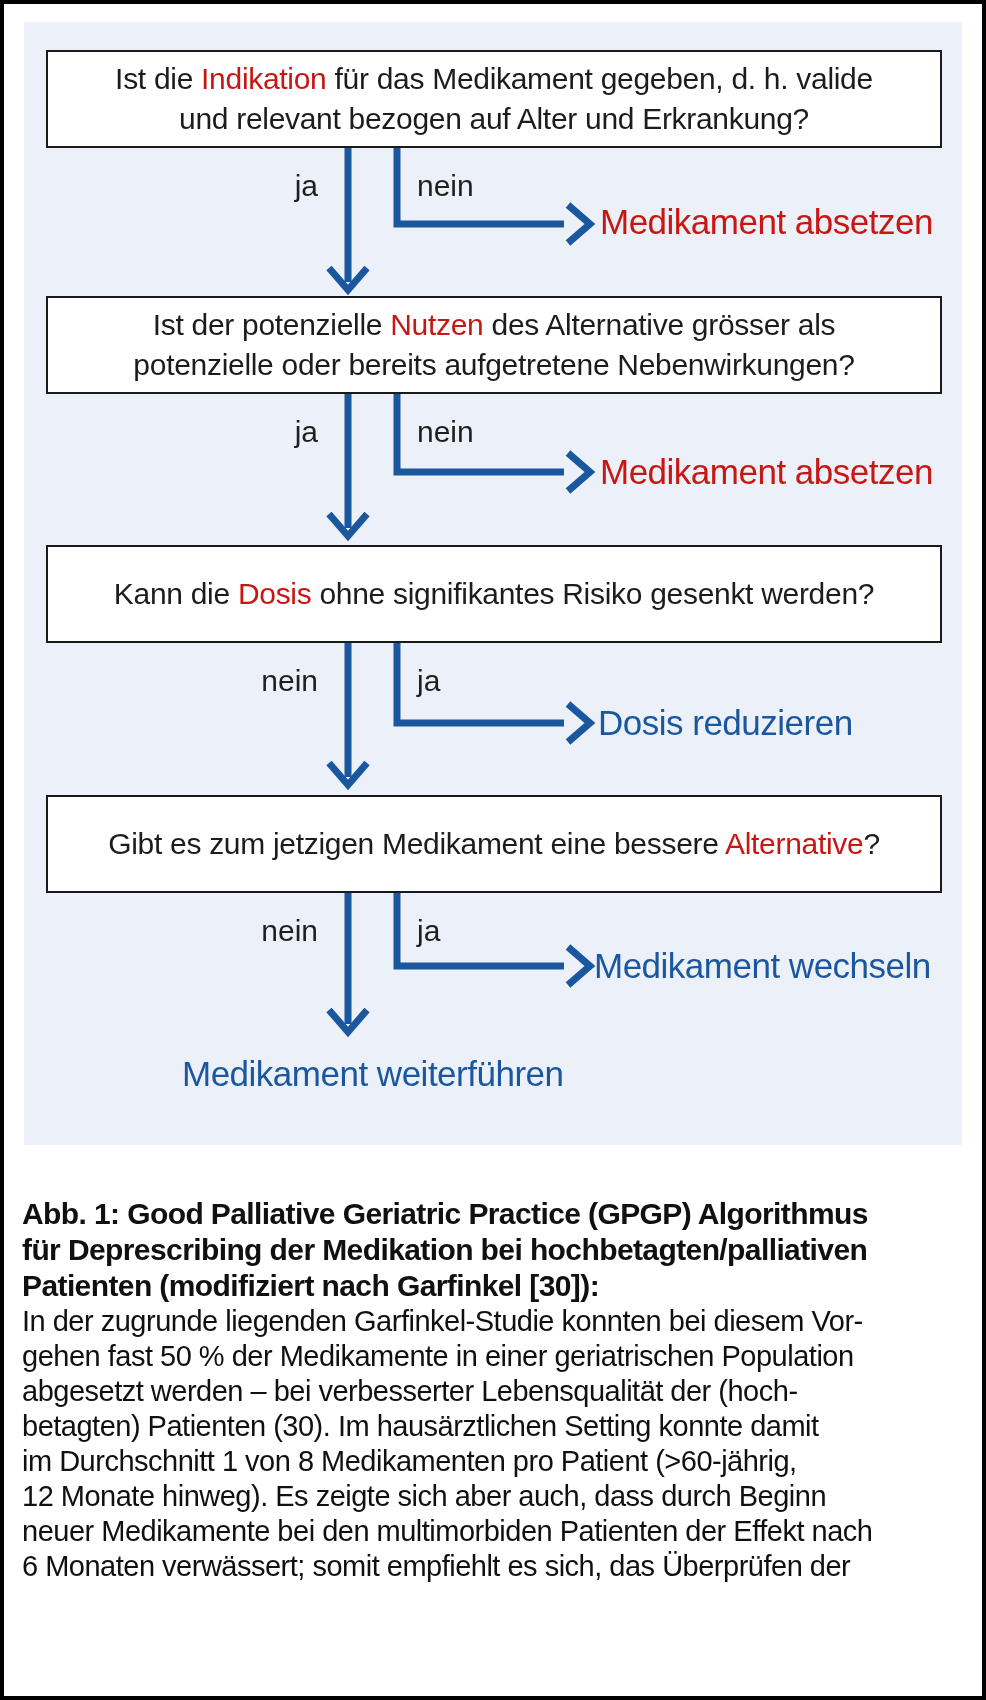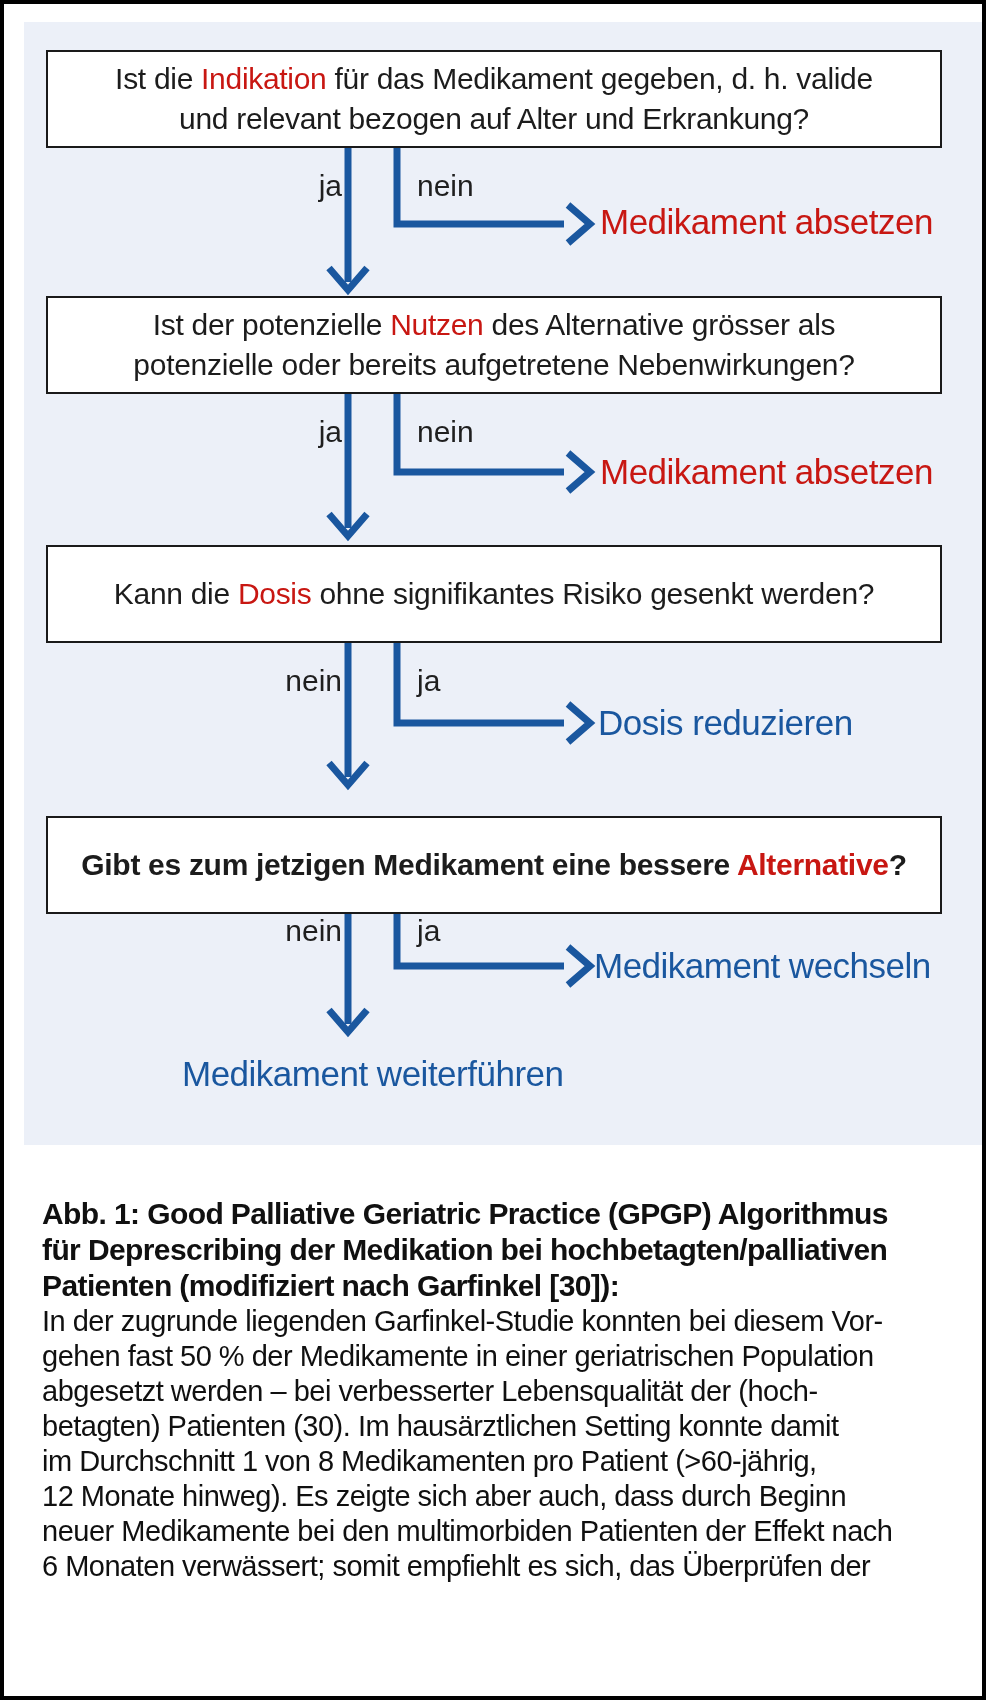--- a/index.html
+++ b/index.html
@@ -13,21 +13,20 @@
   .frame{
     position:absolute;inset:0;
     border:4px solid #000;
     pointer-events:none;
   }
   
   .panel{
     position:absolute;left:24px;top:22px;
     width:938px;height:1123px;
     background:#ecf0f8;
-    padding-left:24px;
   }
   .connectors{position:absolute;left:0;top:0;}
   .qbox{
     position:absolute;left:22px;      
     width:892px;                       
     height:94px;                       
     background:#ffffff;
     border:2px solid #1a1a1a;
     display:flex;flex-direction:column;justify-content:center;align-items:center;
     text-align:center;
@@ -51,21 +50,21 @@
   }
   .result.red{color:#c81712;}
   .result.blue{color:#1a579f;}
   
   .caption{
     position:absolute;left:22px;top:1196px;width:944px;
     color:#101010;
   }
   .cap-title{font-size:30px;line-height:36px;font-weight:bold;letter-spacing:-0.6px;white-space:nowrap;}
   .cap-body{margin-top:0;font-size:29px;line-height:35px;letter-spacing:-0.5px;white-space:nowrap;}
-  .cap-line{display:block;margin-left:20px;}
+  .cap-line{display:block;}
 </style>
 </head>
 <body>
 
 <div class="page">
 
   <div class="panel">
 
     <svg class="connectors" width="938" height="1123" viewBox="0 0 938 1123">
       <g stroke="#1a579f" stroke-width="7" fill="none" stroke-linejoin="miter" stroke-linecap="butt">
@@ -115,21 +114,21 @@
 
     <div class="qbox" style="top:274px;">
       <div><span>Ist der potenzielle </span><span class="hl">Nutzen</span><span> des Alternative grösser als</span></div>
       <div><span>potenzielle oder bereits aufgetretene Nebenwirkungen?</span><span class="hl"></span><span></span></div>
     </div>
 
     <div class="qbox" style="top:523px;">
       <div><span>Kann die </span><span class="hl">Dosis</span><span> ohne signifikantes Risiko gesenkt werden?</span></div>
     </div>
 
-    <div class="qbox" style="top:794px;font-weight:bold;">
+    <div class="qbox" style="top:773px;">
       <div><span>Gibt es zum jetzigen Medikament eine bessere </span><span class="hl">Alternative</span><span>?</span></div>
     </div>
 
     <div class="lbl left" style="top:148px;">ja</div>
     <div class="lbl right" style="top:148px;">nein</div>
 
     <div class="lbl left" style="top:394px;">ja</div>
     <div class="lbl right" style="top:394px;">nein</div>
 
     <div class="lbl left" style="top:643px;">nein</div>

